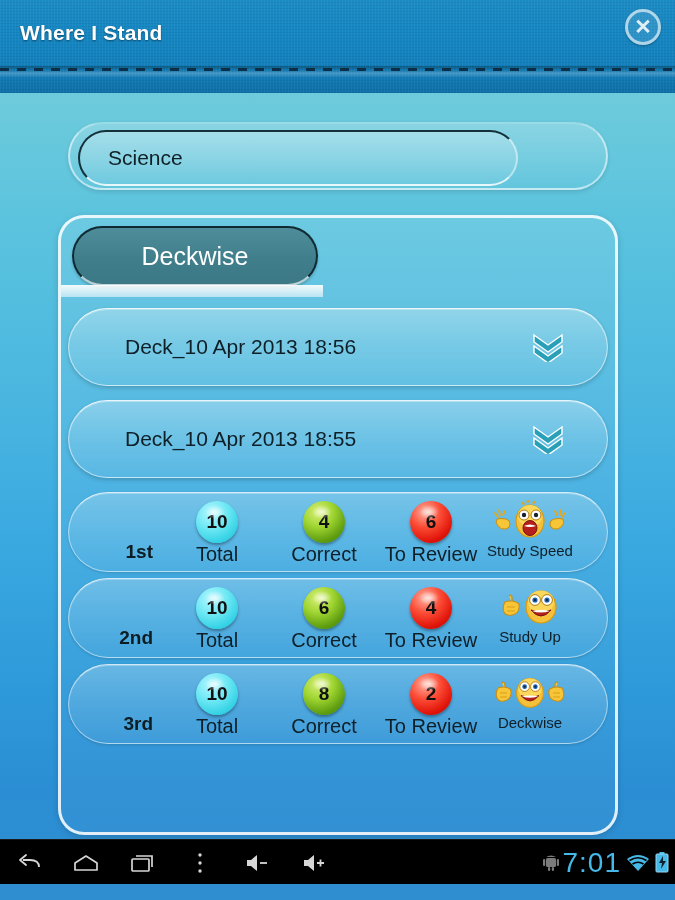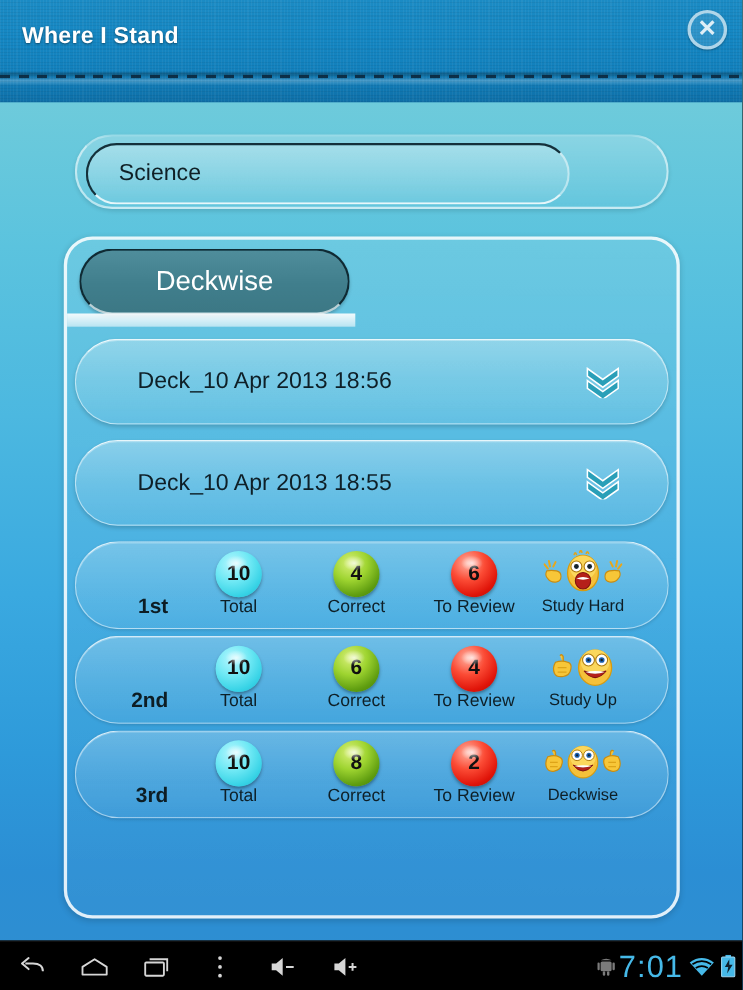--- a/index.html
+++ b/index.html
@@ -187,34 +187,34 @@
   }
   .badge::after {
     content: ""; position: absolute;
     left: 22%; top: 10%; width: 48%; height: 34%;
     border-radius: 50%;
     background: radial-gradient(ellipse at center, rgba(255,255,255,.75), rgba(255,255,255,0) 70%);
   }
   .badge.cyan  { background: radial-gradient(circle at 36% 28%, #b6f7ff 0%, #6ee8f4 40%, #37d3e6 72%, #1fb6cc 100%); }
   .badge.green { background: radial-gradient(circle at 36% 26%, #d8f07a 0%, #9ed430 38%, #5f9d10 72%, #3f7a06 100%); }
   .badge.red   { background: radial-gradient(circle at 36% 26%, #ffb0a0 0%, #fb4b35 38%, #e01409 72%, #a60b04 100%); }
-  .stat-label { font-size: 16px; color: #0e1f27; }
+  .stat-label { font-size: 20px; color: #0e1f27; }
 
   .mood {
     position: absolute; right: 18px; top: 6px;
     width: 118px; text-align: center;
   }
   .mood-art { height: 42px; display: flex; align-items: center; justify-content: center; gap: 1px; }
   .mood-label { font-size: 15px; color: #0e1f27; margin-top: 1px; }
   .face { display: block; }
   .hand { display: block; }
 
   
   #navbar {
-    position: absolute; left: 0; bottom: 0;
+    position: absolute; left: 0; bottom: 16px;
     width: 675px; height: 45px;
     background: #000;
     border-top: 1px solid #1b1b1b;
   }
   #nav-left { position: absolute; left: 0; top: 0; height: 45px; display: flex; align-items: center; }
   #nav-left .navbtn { width: 57px; height: 45px; display: flex; align-items: center; justify-content: center; }
   #nav-right { position: absolute; right: 6px; top: 0; height: 45px; display: flex; align-items: center; gap: 4px; }
   #clock { color: #46b9e8; font-size: 28px; letter-spacing: 1px; font-weight: 300; }
 </style>
 </head>
@@ -294,21 +294,21 @@
             <circle cx="12" cy="15" r="2.2" fill="#15232e"></circle>
             <circle cx="24" cy="15" r="2.2" fill="#15232e"></circle>
             <ellipse cx="18" cy="28" rx="7" ry="7.5" fill="#b5201a" stroke="#7d1210" stroke-width="1"></ellipse>
             <path d="M12 26 q6 -3 12 0 q-6 2 -12 0 z" fill="#ffffff"></path>
           </svg>
           <svg class="hand" width="17" height="22" viewBox="0 0 17 22">
             <path d="M13 8 L16 4 M11 6 L12 1 M8 6 L6 2" stroke="#e8a71b" stroke-width="1.8" fill="none" stroke-linecap="round"></path>
             <path d="M14 10 q2 4 -1 7 q-3 4 -8 3 q-4 -1 -4 -5 q0 -4 4 -5 q5 -1 9 0 z" fill="#f7c638" stroke="#c98d12" stroke-width="1"></path>
           </svg>
         </div>
-        <div class="mood-label">Study Hard</div>
+        <div class="mood-label">Study Speed</div>
       </div>
     </div>
 
     <div class="score-row">
       <div class="rank">2nd</div>
       <div class="stat total">
         <div class="badge cyan">10</div>
         <div class="stat-label">Total</div>
       </div>
       <div class="stat correct">

